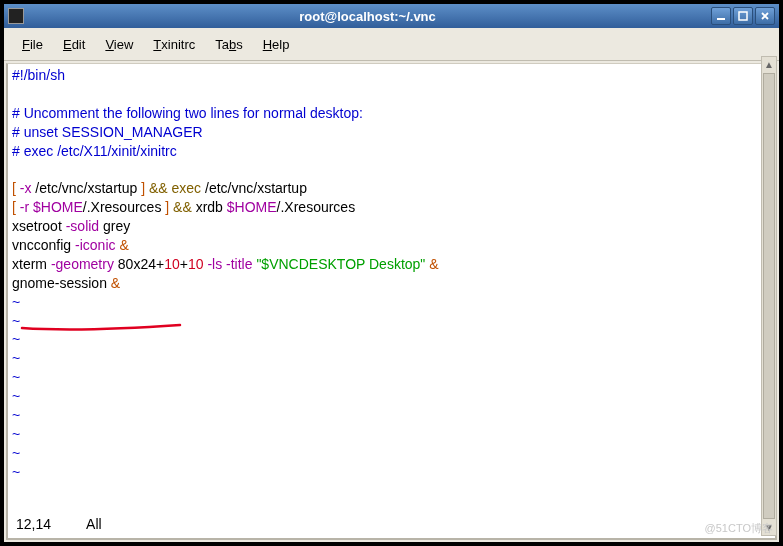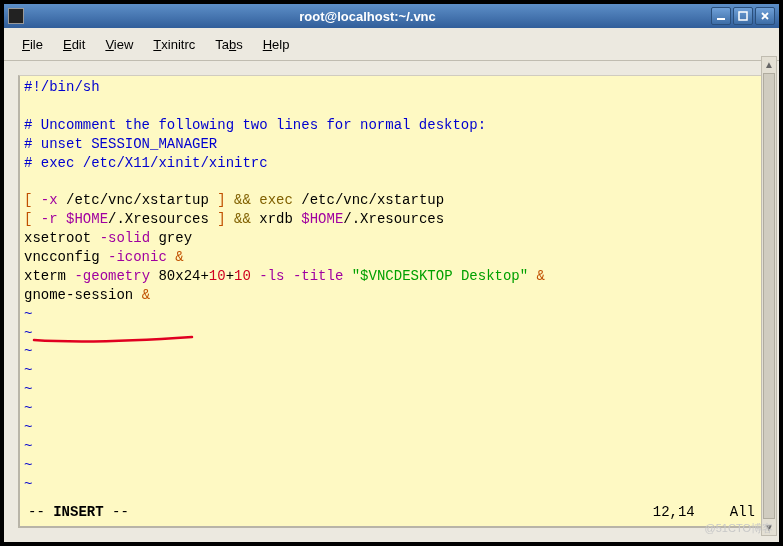--- a/index.html
+++ b/index.html
@@ -55,25 +55,25 @@
       border-bottom: 1px solid #c0bcb0;
       font-size: 13px;
     }
     .menu-item {
       padding: 2px 10px;
       cursor: default;
     }
     .menu-item .ul { text-decoration: underline; }
     .terminal {
       flex: 1;
-      background: #fef9c3;
+      background: #ffffff;
       border: 2px solid #b8b4a8;
       border-top: 1px solid #d0ccc0;
-      margin: 14px;
-      font-family: Liberation Mono, monospace;
+      margin: 2px;
+      font-family: Liberation Sans, sans-serif;
       font-size: 14px;
       line-height: 1.35;
       padding: 2px 4px;
       overflow: hidden;
       display:flex;
       flex-direction:column;
       position:relative;
     }
     .code-area { flex:1; white-space: pre; }
     .c-blue { color: #0000d0; }
@@ -191,21 +191,20 @@
 <span class="c-blue">~</span>
 <span class="c-blue">~</span>
 <span class="c-blue">~</span>
 <span class="c-blue">~</span></div>
 
     <svg class="underline-annot" viewBox="0 0 165 12" preserveAspectRatio="none">
       <path d="M2 6 Q 60 10 160 3" stroke="#e00020" stroke-width="2.5" fill="none" stroke-linecap="round"></path>
     </svg>
 
     <div class="status-line">
-      <span><span>-- </span><span class="mode">INSERT</span><span> --</span></span>
       <span class="status-right">
         <span>12,14</span>
         <span>All</span>
       </span>
     </div>
   </div>
 
   <div class="scrollbar">
     <div class="arr up">▲</div>
     <div class="thumb"></div>

